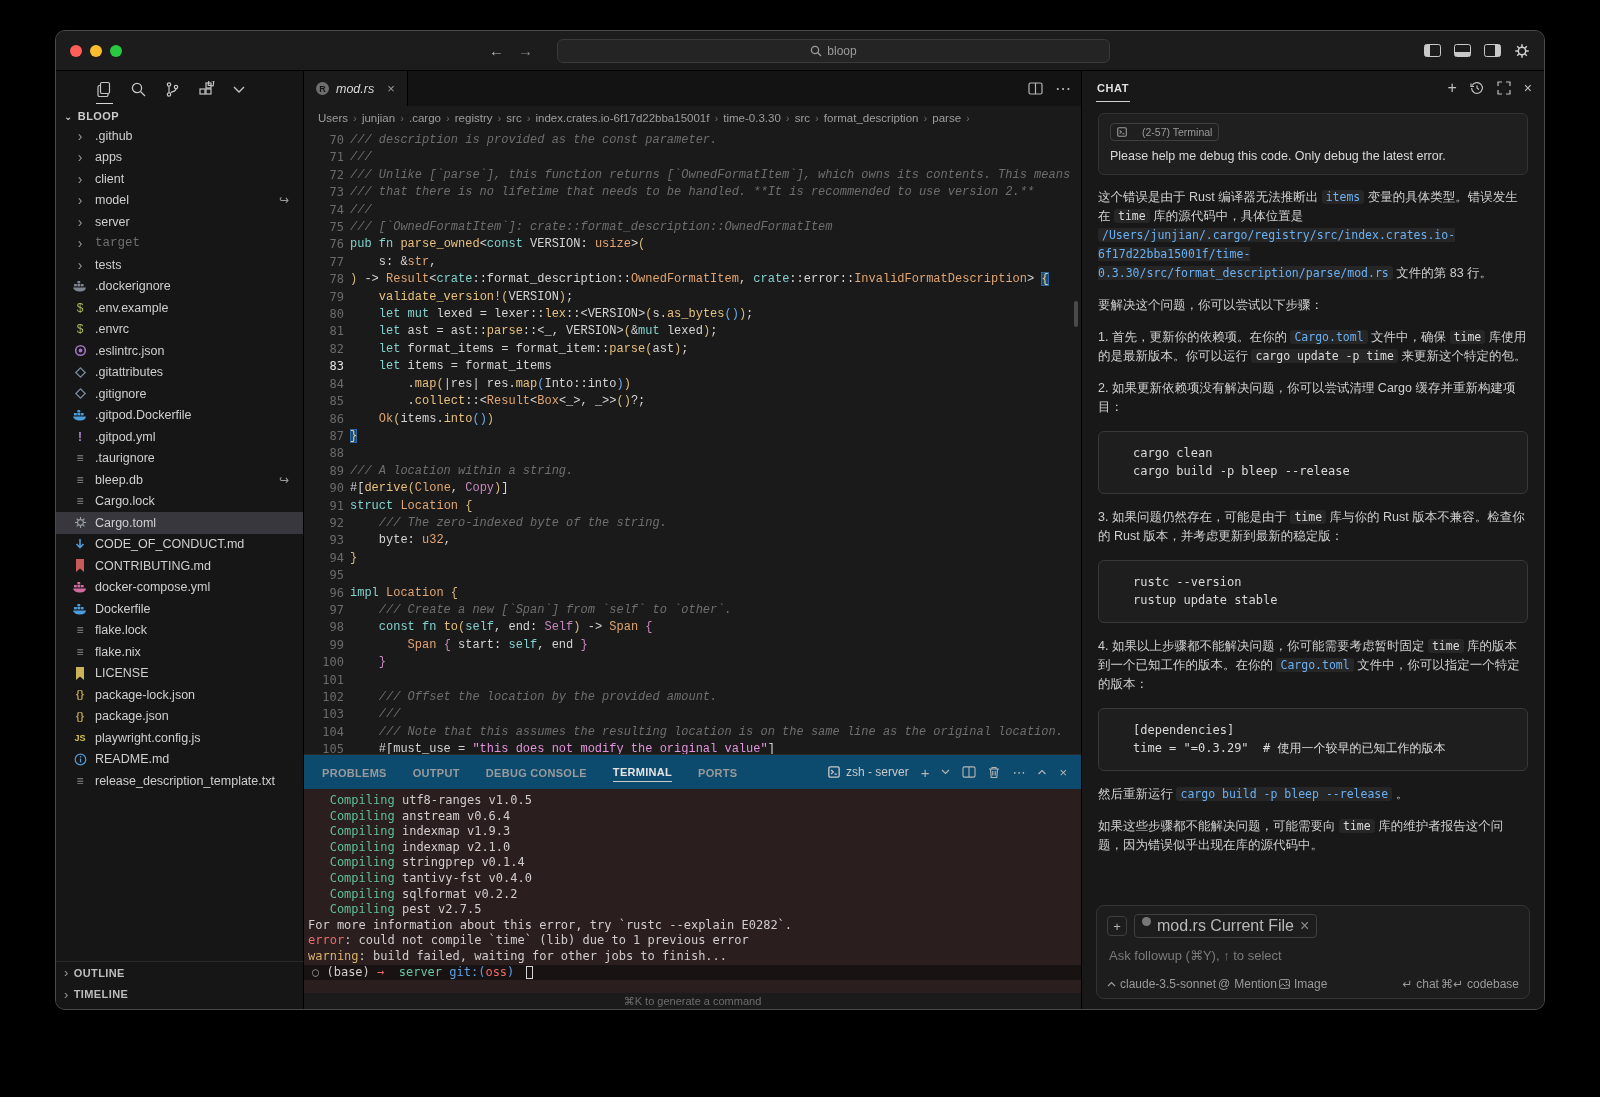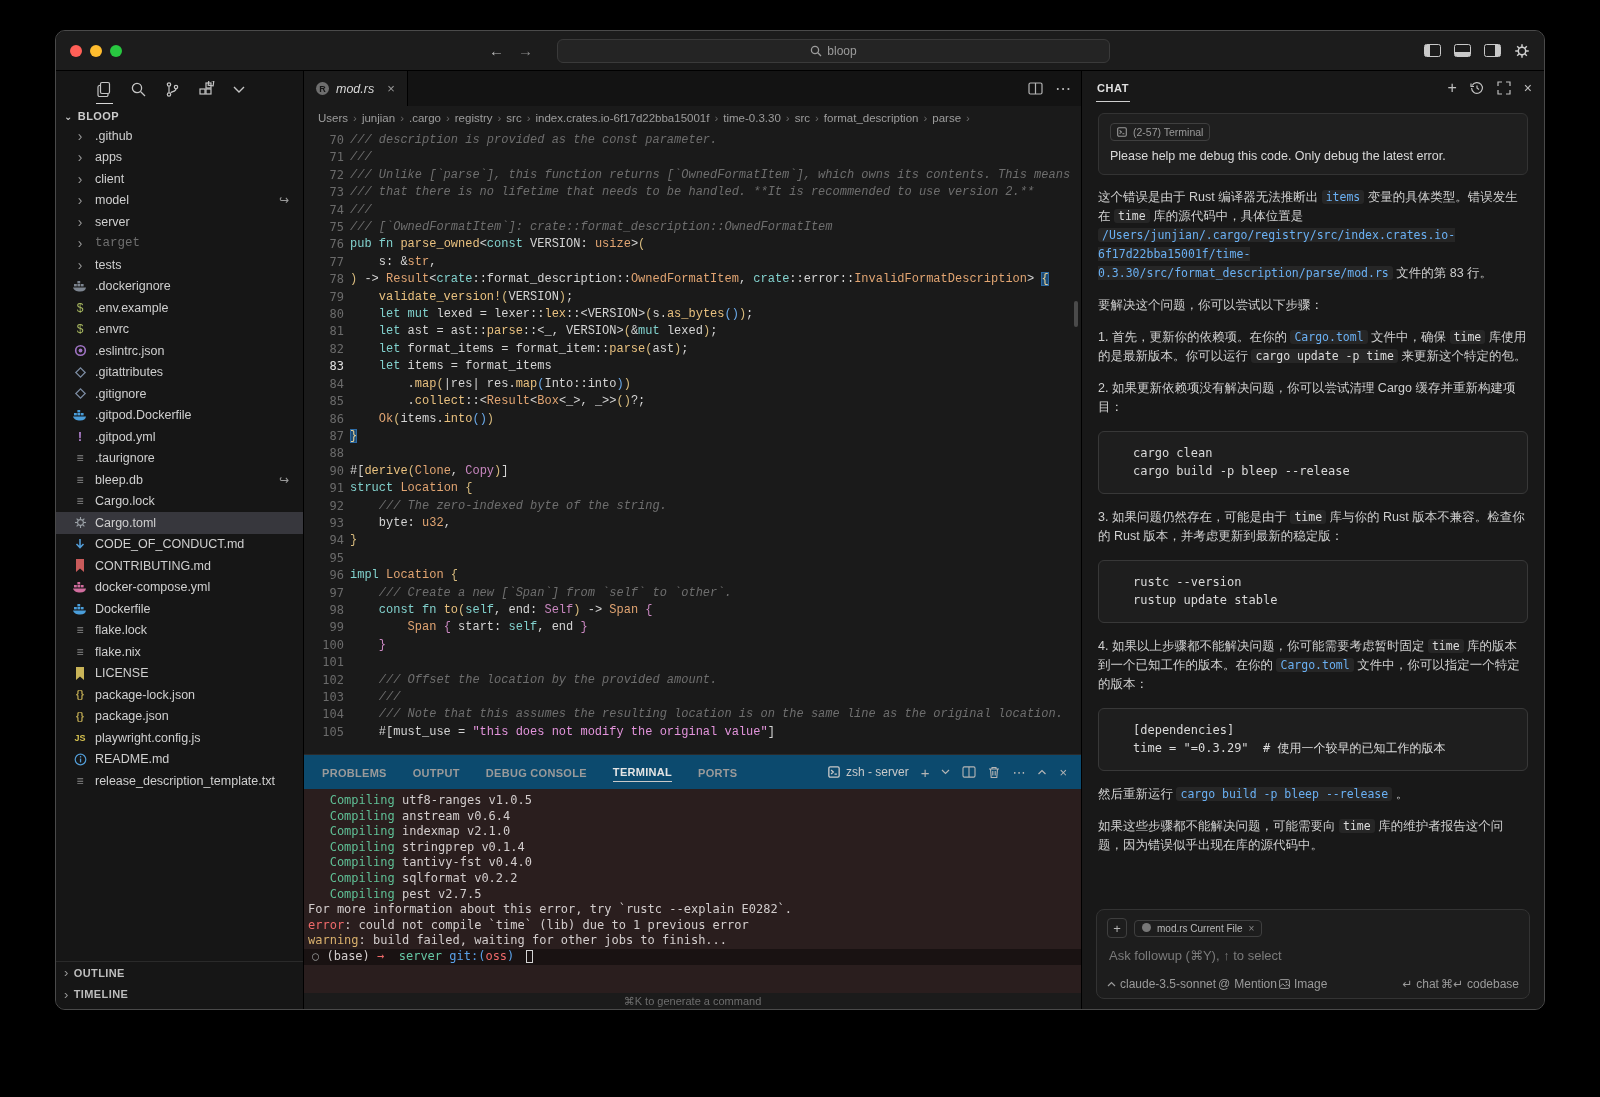--- a/index.html
+++ b/index.html
@@ -97,38 +97,38 @@
                color:#6d6d6d; font-size:11px; }
 
   
   .chat { flex:1; background:#181818; border-left:1px solid #000; display:flex; flex-direction:column; min-width:0; }
   .chat-head { height:34px; flex:none; display:flex; align-items:center; padding:0 14px; position:relative; }
   .chat-title { font-size:11px; font-weight:bold; letter-spacing:.6px; color:#e0e0e0;
                 border-bottom:1.5px solid #cfcfcf; padding:8px 1px 7px; }
   .chat-head-right { position:absolute; right:12px; display:flex; gap:13px; align-items:center; color:#c0c0c0; }
   .chat-scroll { flex:1; min-height:0; overflow:hidden; padding:8px 16px 0; }
   .user-card { background:#1f1f1f; border:1px solid #333; border-radius:6px; padding:9px 11px 11px; margin-bottom:4px; }
-  .badge { display:inline-flex; align-items:center; gap:6px; border:1px solid #3f3f3f; border-radius:4px;
+  .badge { display:inline-flex; align-items:center; gap:15px; border:1px solid #3f3f3f; border-radius:4px;
            padding:2px 6px; font-size:10.5px; color:#9a9a9a; }
   .user-text { margin-top:8px; color:#d8d8d8; font-size:12.5px; }
   .msg-p { color:#cfcfcf; font-size:12.5px; line-height:19px; margin:13px 0; word-break:break-word; }
   .ic { font-family:"DejaVu Sans Mono","Liberation Mono",monospace; font-size:11.5px;
         background:#262626; border-radius:3px; padding:0 4px; }
   .ic.cb { color:#6ab0f3; } .ic.cw { color:#dcdcdc; }
   .codeblock { background:#1e1e1e; border:1px solid #383838; border-radius:6px; margin:14px 0;
                padding:13px 14px 13px 34px; font-family:"DejaVu Sans Mono","Liberation Mono",monospace;
                font-size:12px; line-height:17.5px; color:#dadada; white-space:pre; }
   
   .chat-input { flex:none; margin:8px 14px 10px; background:#1d1d1d; border:1px solid #333;
                 border-radius:8px; padding:8px 10px 7px; }
   .ci-row1 { display:flex; align-items:center; gap:7px; }
   .plus-btn { width:20px; height:20px; border:1px solid #3f3f3f; border-radius:4px; color:#b5b5b5;
               display:flex; align-items:center; justify-content:center; font-size:13px; }
   .file-chip { display:flex; align-items:flex-start; gap:6px; border:1px solid #3f3f3f; border-radius:4px;
-               padding:2px 7px; font-size:10px; color:#b9b9b9; }
+               padding:2px 7px; font-size:16px; color:#b9b9b9; }
   .file-chip .dot { width:9px; height:9px; border-radius:50%; background:#777; display:inline-block; }
   .ci-placeholder { color:#7a7a7a; font-size:13px; margin:10px 2px 14px; }
   .ci-footer { display:flex; align-items:center; font-size:12px; color:#9a9a9a; gap:2px; }
   .ci-footer .grow { flex:1; }
   .ci-item { display:flex; align-items:center; gap:4px; }
   svg { display:block; }
 </style>
 </head>
 <body>
 
@@ -492,20 +492,21 @@
             <div class="crow"><span class="ln">79</span><span class="lc"><span class="pl">    </span><span class="fn">validate_version!</span><span class="by">(</span><span class="pl">VERSION</span><span class="by">)</span><span class="pl">;</span></span></div>
             <div class="crow"><span class="ln">80</span><span class="lc"><span class="pl">    </span><span class="kw">let mut</span><span class="pl"> lexed = lexer::</span><span class="fn">lex</span><span class="pl">::&lt;VERSION&gt;</span><span class="by">(</span><span class="pl">s.</span><span class="fn">as_bytes</span><span class="bb">()</span><span class="by">)</span><span class="pl">;</span></span></div>
             <div class="crow"><span class="ln">81</span><span class="lc"><span class="pl">    </span><span class="kw">let</span><span class="pl"> ast = ast::</span><span class="fn">parse</span><span class="pl">::&lt;_, VERSION&gt;</span><span class="by">(</span><span class="pl">&amp;</span><span class="kw">mut</span><span class="pl"> lexed</span><span class="by">)</span><span class="pl">;</span></span></div>
             <div class="crow"><span class="ln">82</span><span class="lc"><span class="pl">    </span><span class="kw">let</span><span class="pl"> format_items = format_item::</span><span class="fn">parse</span><span class="by">(</span><span class="pl">ast</span><span class="by">)</span><span class="pl">;</span></span></div>
             <div class="crow active"><span class="ln">83</span><span class="lc"><span class="pl">    </span><span class="kw">let</span><span class="pl"> items = format_items</span></span></div>
             <div class="crow"><span class="ln">84</span><span class="lc"><span class="pl">        .</span><span class="fn">map</span><span class="by">(</span><span class="pl">|res| res.</span><span class="fn">map</span><span class="bb">(</span><span class="pl">Into::into</span><span class="bb">)</span><span class="by">)</span></span></div>
             <div class="crow"><span class="ln">85</span><span class="lc"><span class="pl">        .</span><span class="fn">collect</span><span class="pl">::&lt;</span><span class="ty">Result</span><span class="pl">&lt;</span><span class="ty">Box</span><span class="pl">&lt;_&gt;, _&gt;&gt;</span><span class="by">()</span><span class="pl">?;</span></span></div>
             <div class="crow"><span class="ln">86</span><span class="lc"><span class="pl">    </span><span class="ty">Ok</span><span class="by">(</span><span class="pl">items.</span><span class="fn">into</span><span class="bb">()</span><span class="by">)</span></span></div>
             <div class="crow"><span class="ln">87</span><span class="lc"><span class="hb">}</span></span></div>
             <div class="crow"><span class="ln">88</span><span class="lc"></span></div>
+            <div class="crow"><span class="ln">89</span><span class="lc"><span class="cm">/// A location within a string.</span></span></div>
             <div class="crow"><span class="ln">90</span><span class="lc"><span class="pl">#[</span><span class="fn">derive</span><span class="by">(</span><span class="ty">Clone</span><span class="pl">, </span><span class="pu">Copy</span><span class="by">)</span><span class="pl">]</span></span></div>
             <div class="crow"><span class="ln">91</span><span class="lc"><span class="kw">struct </span><span class="ty">Location</span><span class="pl"> </span><span class="by">{</span></span></div>
             <div class="crow"><span class="ln">92</span><span class="lc"><span class="cm">    /// The zero-indexed byte of the string.</span></span></div>
             <div class="crow"><span class="ln">93</span><span class="lc"><span class="pl">    byte: </span><span class="ty">u32</span><span class="pl">,</span></span></div>
             <div class="crow"><span class="ln">94</span><span class="lc"><span class="by">}</span></span></div>
             <div class="crow"><span class="ln">95</span><span class="lc"></span></div>
             <div class="crow"><span class="ln">96</span><span class="lc"><span class="kw">impl </span><span class="ty">Location</span><span class="pl"> </span><span class="by">{</span></span></div>
             <div class="crow"><span class="ln">97</span><span class="lc"><span class="cm">    /// Create a new [`Span`] from `self` to `other`.</span></span></div>
             <div class="crow"><span class="ln">98</span><span class="lc"><span class="pl">    </span><span class="kw">const fn </span><span class="fn">to</span><span class="by">(</span><span class="kw">self</span><span class="pl">, end: </span><span class="pu">Self</span><span class="by">)</span><span class="pl"> -&gt; </span><span class="ty">Span</span><span class="pl"> </span><span class="pu">{</span></span></div>
             <div class="crow"><span class="ln">99</span><span class="lc"><span class="pl">        </span><span class="ty">Span</span><span class="pl"> </span><span class="pu">{</span><span class="pl"> start: </span><span class="kw">self</span><span class="pl">, end </span><span class="pu">}</span></span></div>
@@ -546,20 +547,21 @@
                 <span>⋯</span>
                 <svg width="10" height="6" viewBox="0 0 9 6" fill="none" stroke="#b5b5b5" stroke-width="1.2">
                   <path d="M1 5l3.5-3.5L8 5"></path>
                 </svg>
                 <span>×</span>
               </div>
             </div>
           <div class="term-body" id="term-body">
               <div class="trow2"><span class="tg">   Compiling</span><span class="tp"> utf8-ranges v1.0.5</span></div>
               <div class="trow2"><span class="tg">   Compiling</span><span class="tp"> anstream v0.6.4</span></div>
+              <div class="trow2"><span class="tg">   Compiling</span><span class="tp"> indexmap v1.9.3</span></div>
               <div class="trow2"><span class="tg">   Compiling</span><span class="tp"> indexmap v2.1.0</span></div>
               <div class="trow2"><span class="tg">   Compiling</span><span class="tp"> stringprep v0.1.4</span></div>
               <div class="trow2"><span class="tg">   Compiling</span><span class="tp"> tantivy-fst v0.4.0</span></div>
               <div class="trow2"><span class="tg">   Compiling</span><span class="tp"> sqlformat v0.2.2</span></div>
               <div class="trow2"><span class="tg">   Compiling</span><span class="tp"> pest v2.7.5</span></div>
               <div class="trow2"><span class="tp">For more information about this error, try `rustc --explain E0282`.</span></div>
               <div class="trow2"><span class="te">error</span><span class="tp">: could not compile `time` (lib) due to 1 previous error</span></div>
               <div class="trow2"><span class="tw">warning</span><span class="tp">: build failed, waiting for other jobs to finish...</span></div>
               <div class="prompt-row"><span class="td">○ </span><span class="tp">(base) </span><span class="te">→ </span><span class="tg2"> server </span><span class="tb">git:(</span><span class="te">oss</span><span class="tb">) </span><span class="cursor-box"></span></div>
             </div>

